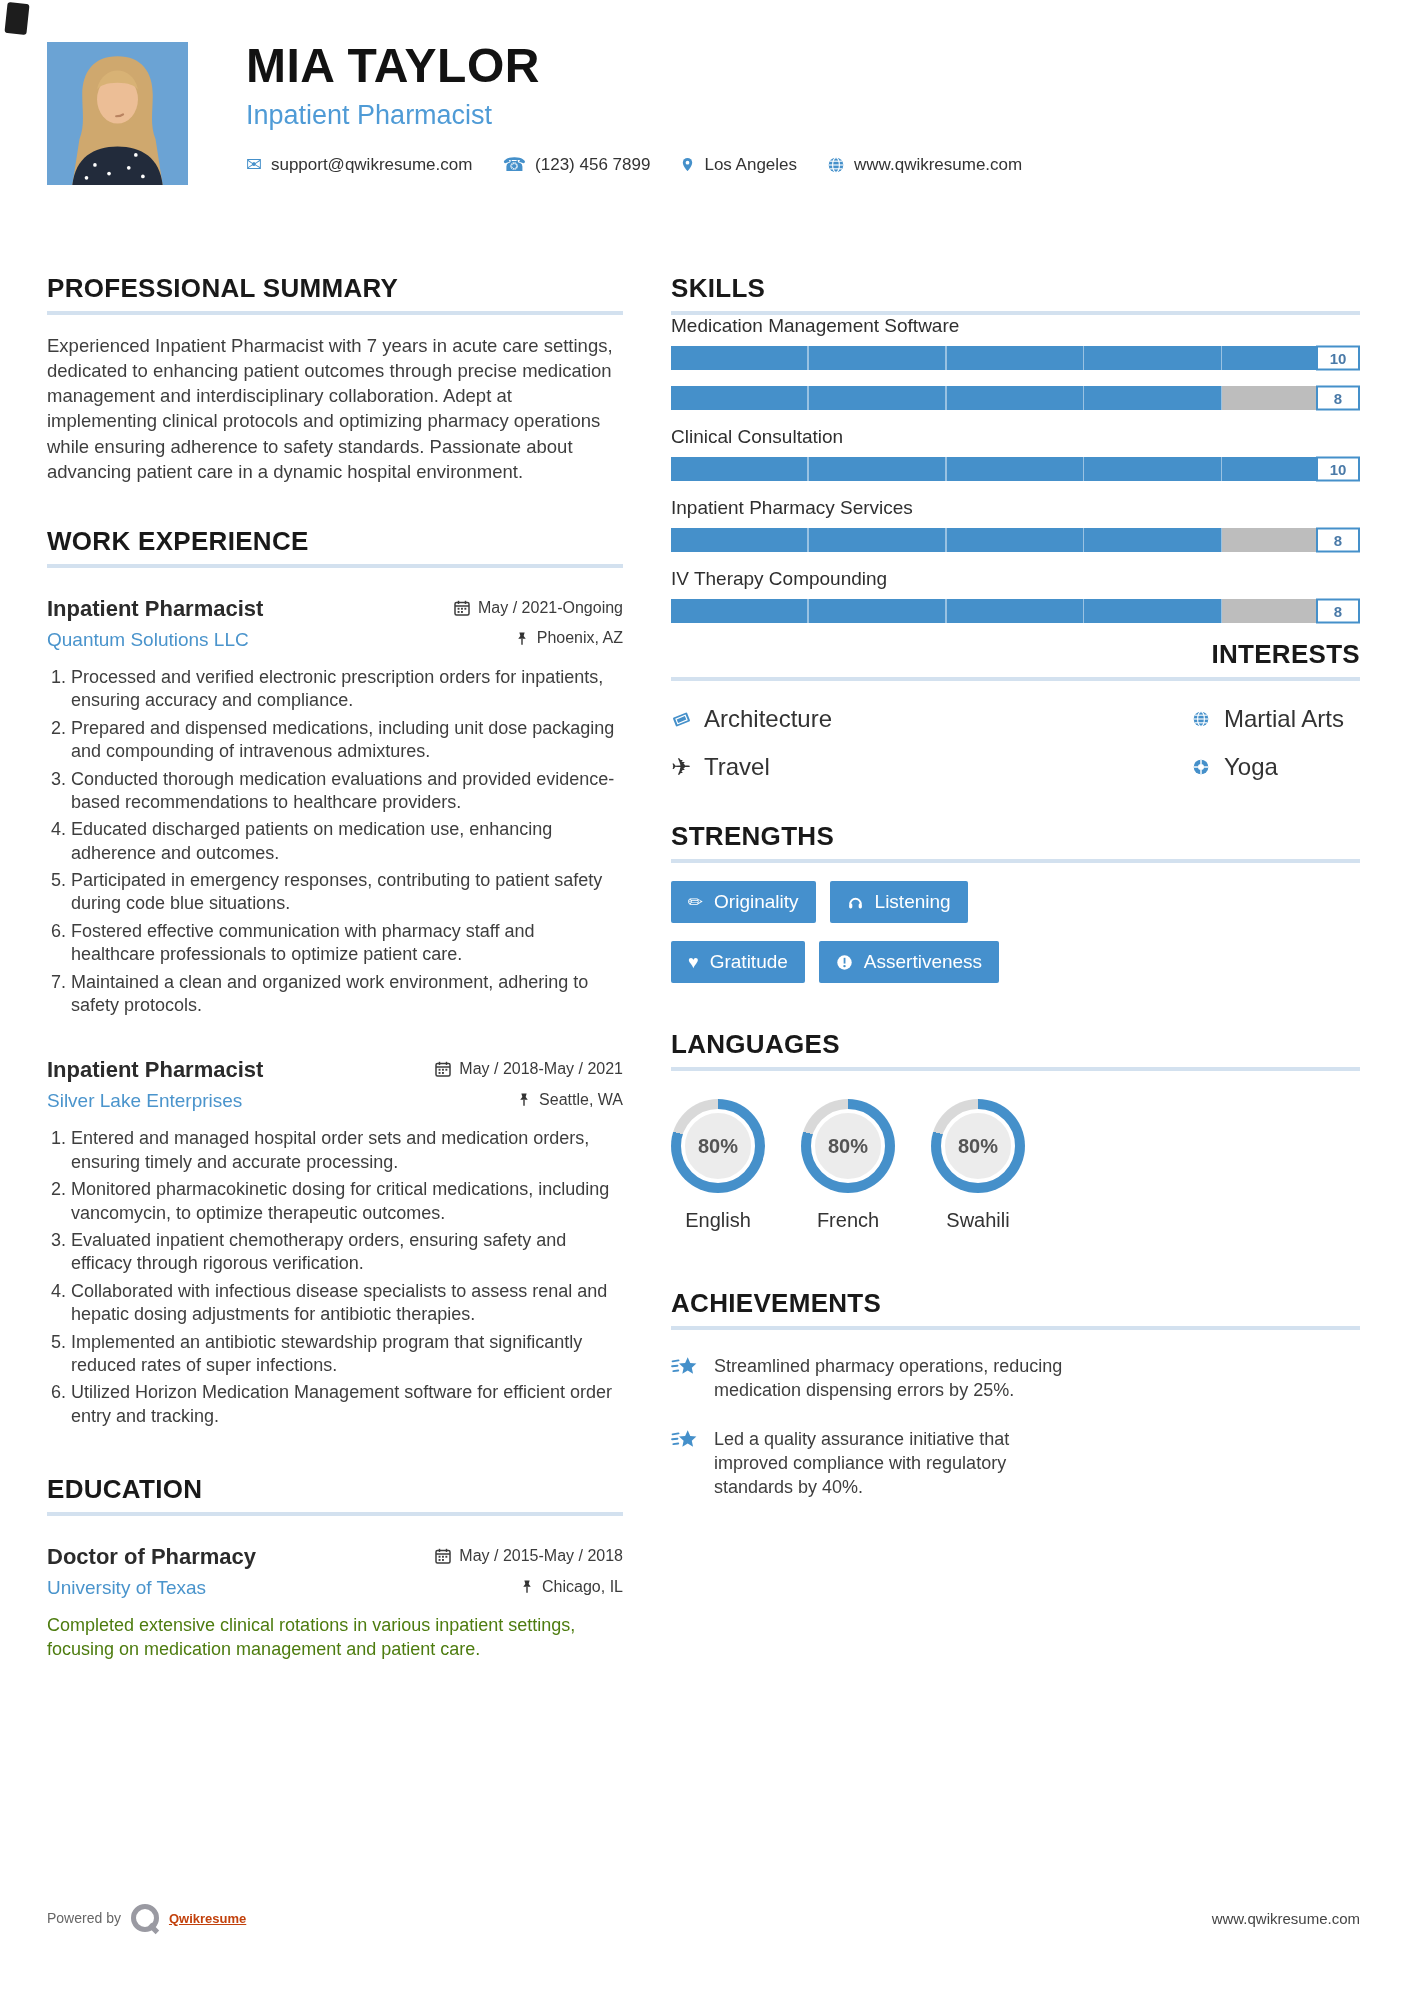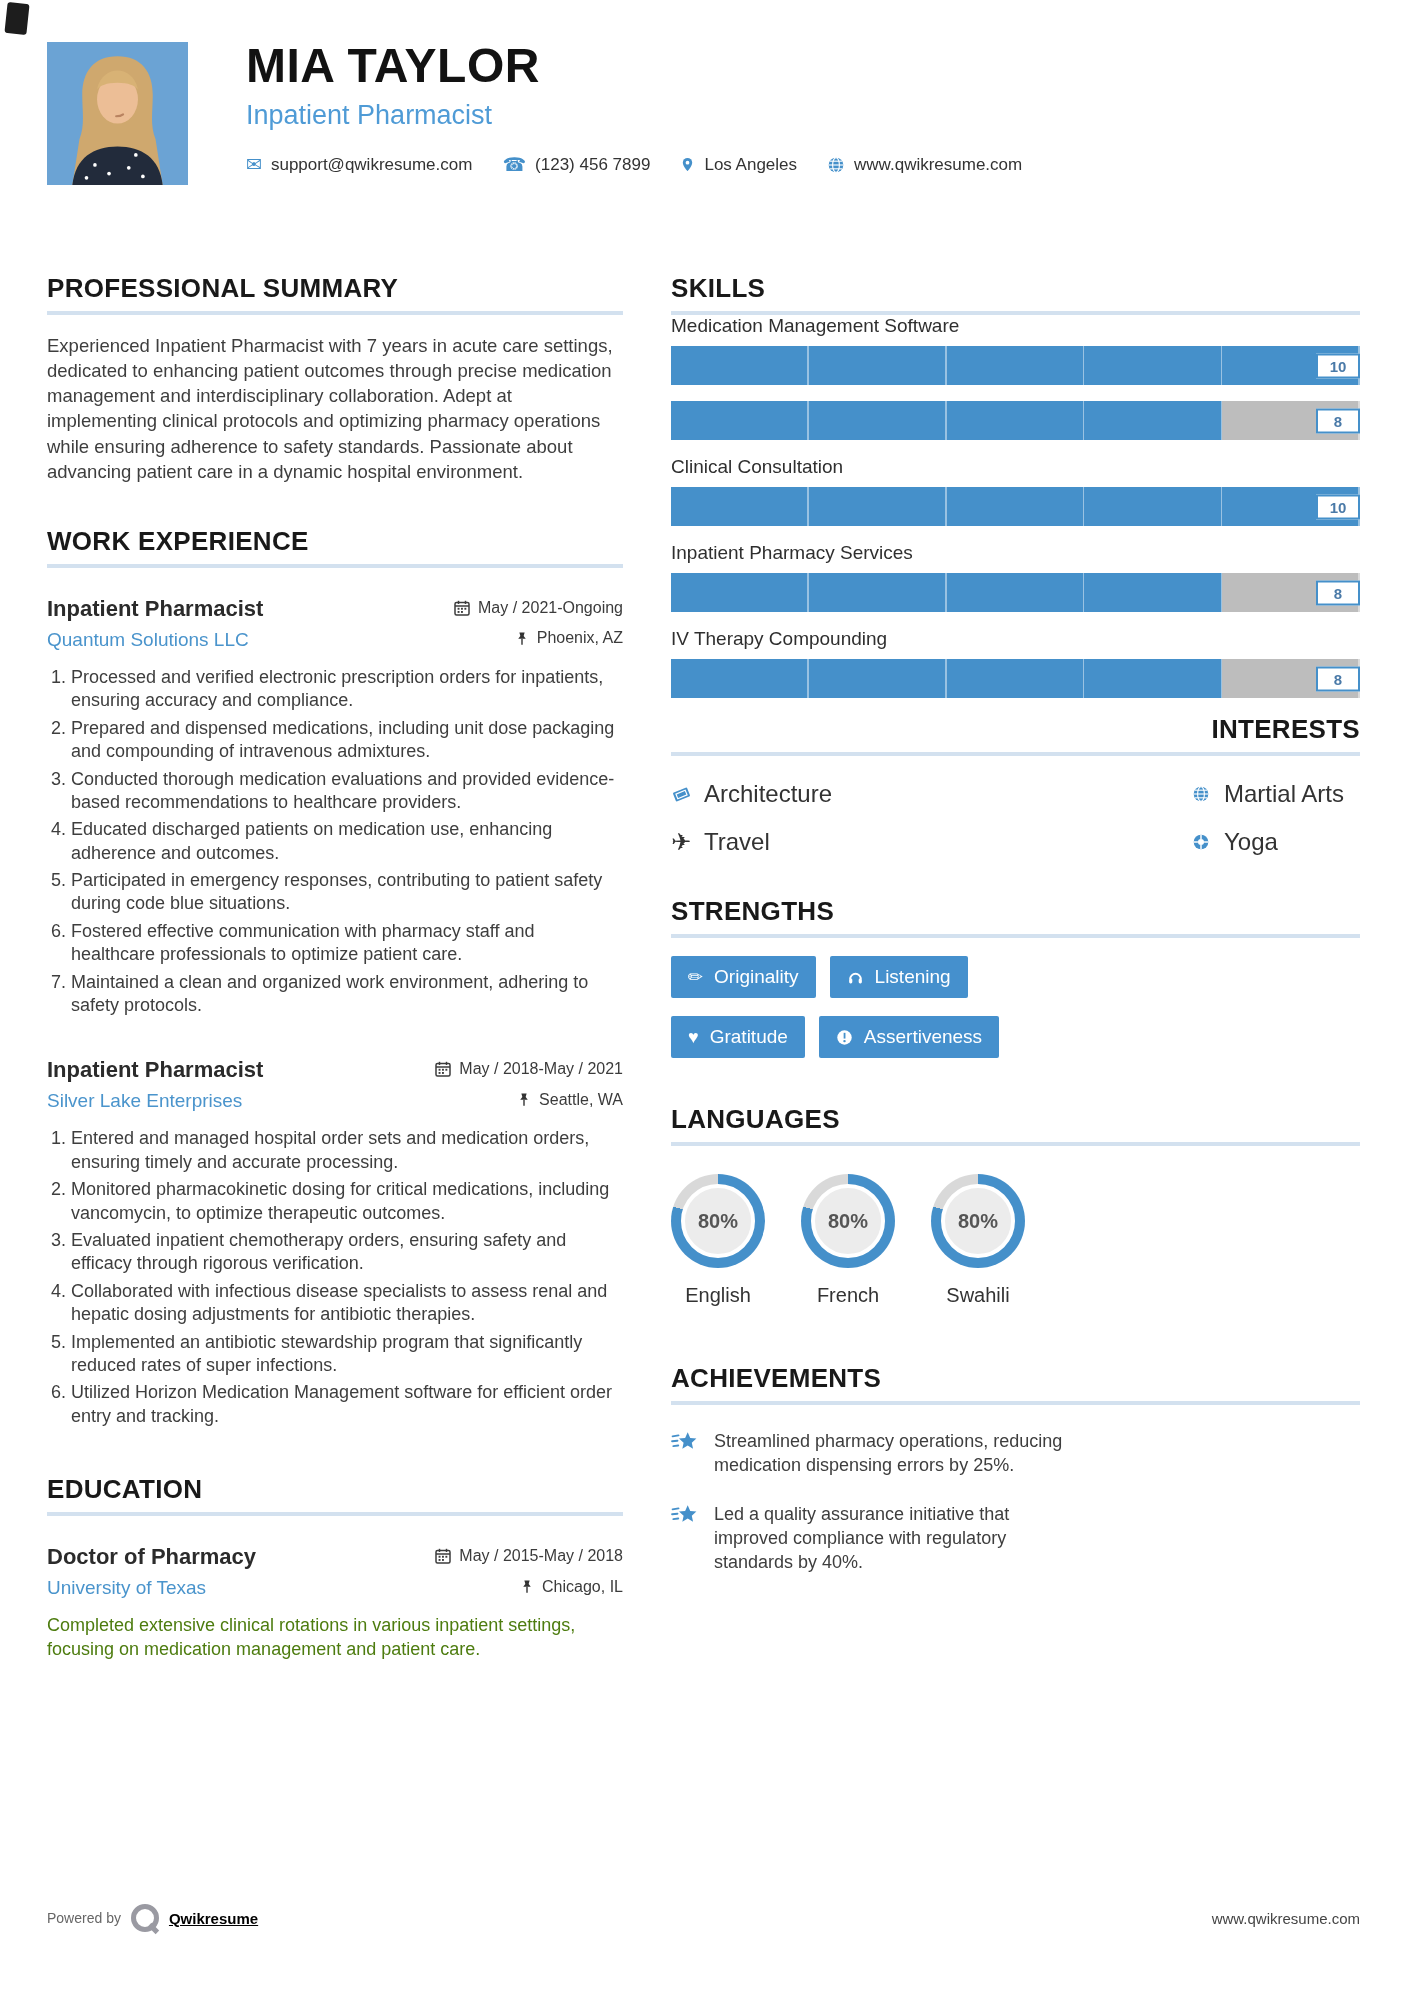--- a/index.html
+++ b/index.html
@@ -44,21 +44,21 @@
   .bullets li{font-size:18px;line-height:1.3;color:#3e3e3e;margin-bottom:4px;}
 
   
   .sec-edu{margin-top:46px;}
   .edu-text{font-size:18px;line-height:1.35;color:#4d7c0f;margin:14px 0 0 0;}
 
   
   .skill{margin-bottom:16px;}
   .skill:first-of-type{margin-top:22px;}
   .skill-label{font-size:19px;color:#2f2f2f;margin-bottom:9px;}
-  .skill-bar{position:relative;height:39px;background:#bdbdbd;}
+  .skill-bar{position:relative;height:24px;background:#bdbdbd;}
   .skill-fill{height:100%;background:#4590ca;}
   .skill-bar::after{content:"";position:absolute;inset:0;
     background:repeating-linear-gradient(to right,transparent 0,transparent calc(20% - 1.5px),rgba(255,255,255,.45) calc(20% - 1.5px),rgba(255,255,255,.45) 20%);}
   .skill-badge{position:absolute;right:0;top:50%;transform:translateY(-50%);z-index:2;
     background:#fff;border:2px solid #4590ca;color:#4a7aa8;font-weight:700;font-size:15px;
     width:44px;height:25px;display:flex;align-items:center;justify-content:center;box-sizing:border-box;}
 
   
   .sec-interests{text-align:right;}
   .interests-grid{display:grid;grid-template-columns:520px auto;row-gap:20px;margin-top:24px;}
@@ -85,21 +85,21 @@
   .achv{display:flex;gap:16px;margin-top:24px;align-items:flex-start;}
   .achv p{font-size:18px;line-height:1.35;color:#3e3e3e;margin:0;max-width:372px;}
   .achv .ic{margin-top:2px;}
 
   
   .footer{position:absolute;left:47px;right:47px;bottom:58px;display:flex;justify-content:space-between;align-items:center;}
   .footer-left{display:flex;align-items:center;gap:10px;}
   .powered{font-size:14px;color:#666;}
   .qlogo{width:18px;height:18px;border:5px solid #9a9aa2;border-radius:50%;position:relative;display:inline-block;}
   .qlogo::after{content:"";position:absolute;right:-5px;bottom:-4px;width:11px;height:5px;background:#9a9aa2;transform:rotate(45deg);}
-  .brand{font-size:15px;color:#000000;text-decoration:underline;font-weight:600;}
+  .brand{font-size:13px;color:#c2410c;text-decoration:underline;font-weight:600;}
   .footer-url{font-size:15px;color:#444;}
 </style>
 </head>
 <body>
 
 <div class="corner-artifact"></div>
 
 <div class="page">
 
   <div class="header">

